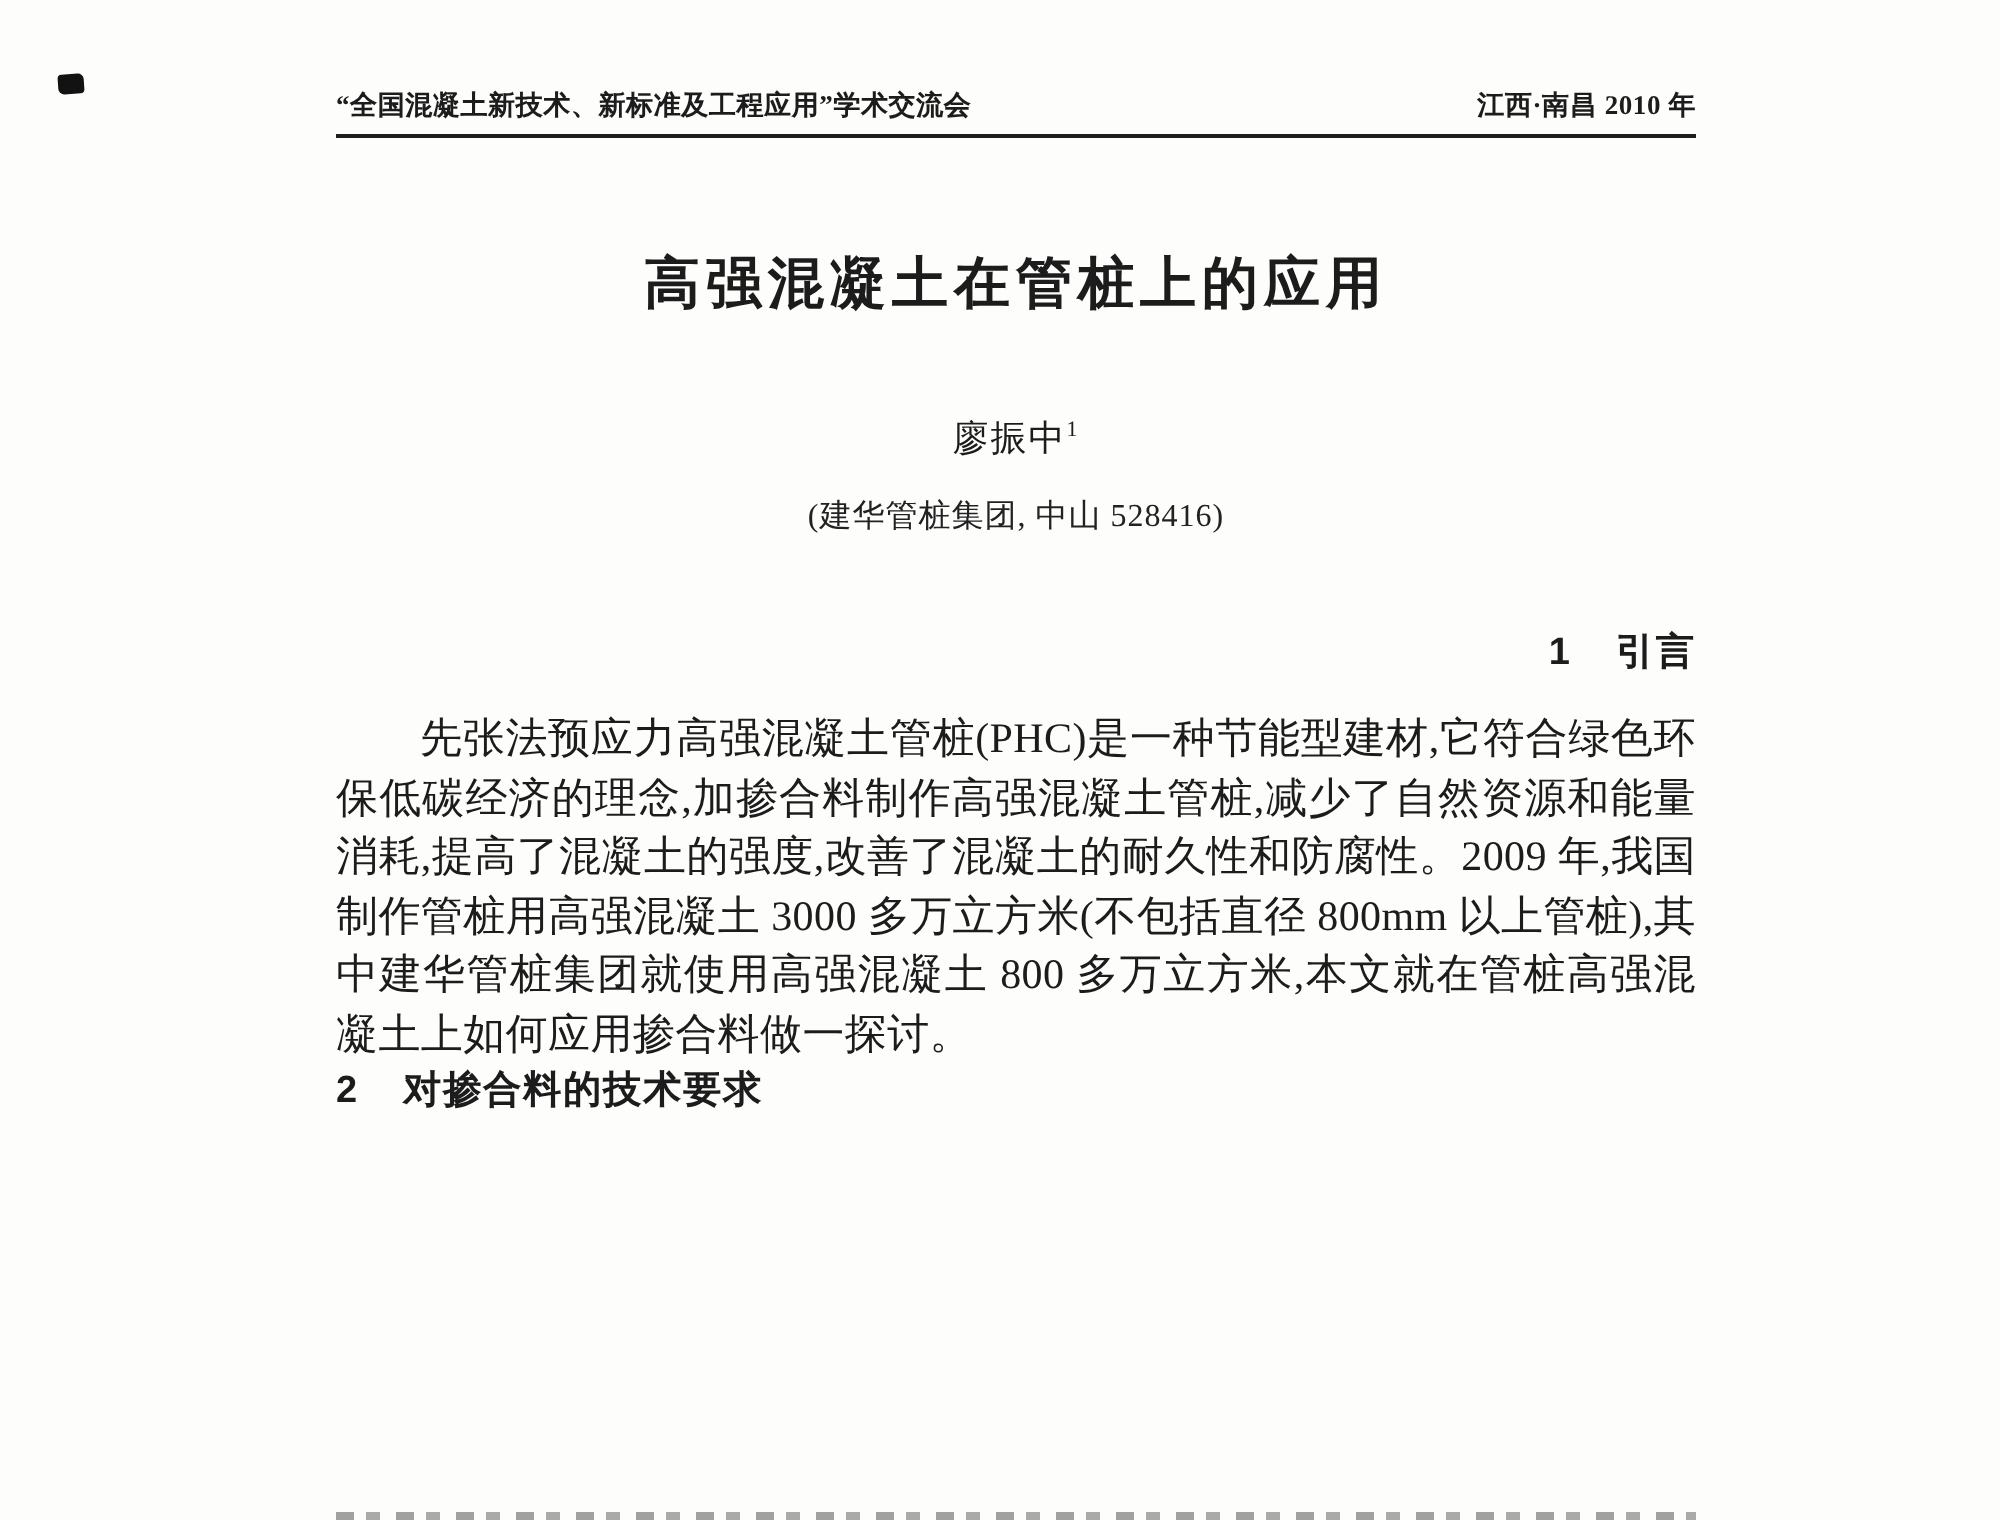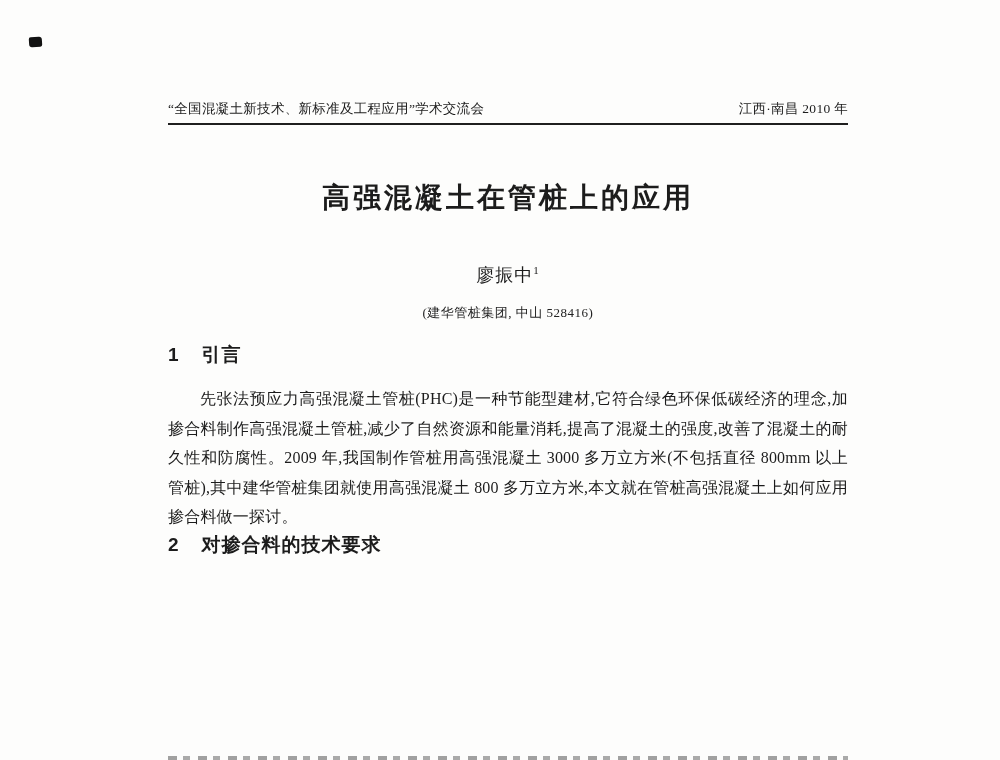--- a/index.html
+++ b/index.html
@@ -30,23 +30,23 @@
     height: 10px;
     background: #121212;
     border-radius: 2px 3px 2px 3px;
     transform: rotate(-4deg);
   }
   
   .header-row {
     display: flex;
     justify-content: space-between;
     align-items: flex-end;
-    padding-top: 100px;
+    padding-top: 44px;
     font-size: 13.5px;
-    font-weight: 400;
+    font-weight: 700;
     letter-spacing: 0.3px;
     font-family: "Liberation Serif", "DejaVu Serif", serif;
   }
   .header-rule {
     margin-top: 5px;
     border: none;
     border-top: 2px solid #1f1f1f;
     width: 100%;
   }
   
@@ -64,21 +64,21 @@
     font-size: 18px;
     letter-spacing: 1px;
   }
   .author-line sup {
     font-size: 11px;
     vertical-align: super;
   }
   .affiliation-line {
     margin-top: 17px;
     text-align: center;
-    font-size: 13px;
+    font-size: 16px;
     color: #222;
     letter-spacing: 0.5px;
   }
   
   .abstract-block {
     margin-top: 40px;
     font-size: 14.5px;
     line-height: 26.5px;
     text-align: justify;
   }
@@ -94,26 +94,26 @@
   }
   .keywords-text { margin-left: 26px; }
   
   .section-heading {
     font-family: "Liberation Sans", "DejaVu Sans", sans-serif;
     font-weight: 700;
     font-size: 19px;
     letter-spacing: 1px;
   }
   .section-heading .sec-num { margin-right: 22px; }
-  .heading-1 { margin-top: 20px; }
+  .heading-1 { margin-top: 44px; text-align: right; }
   .heading-2 { }
   
   .body-paragraph {
     margin-top: 16px;
-    font-size: 16px;
+    font-size: 21px;
     line-height: 29.5px;
     text-align: justify;
     text-indent: 2em;
     letter-spacing: 0.2px;
   }
   
   .clipped-line {
     position: absolute;
     left: 168px;
     right: 152px;

